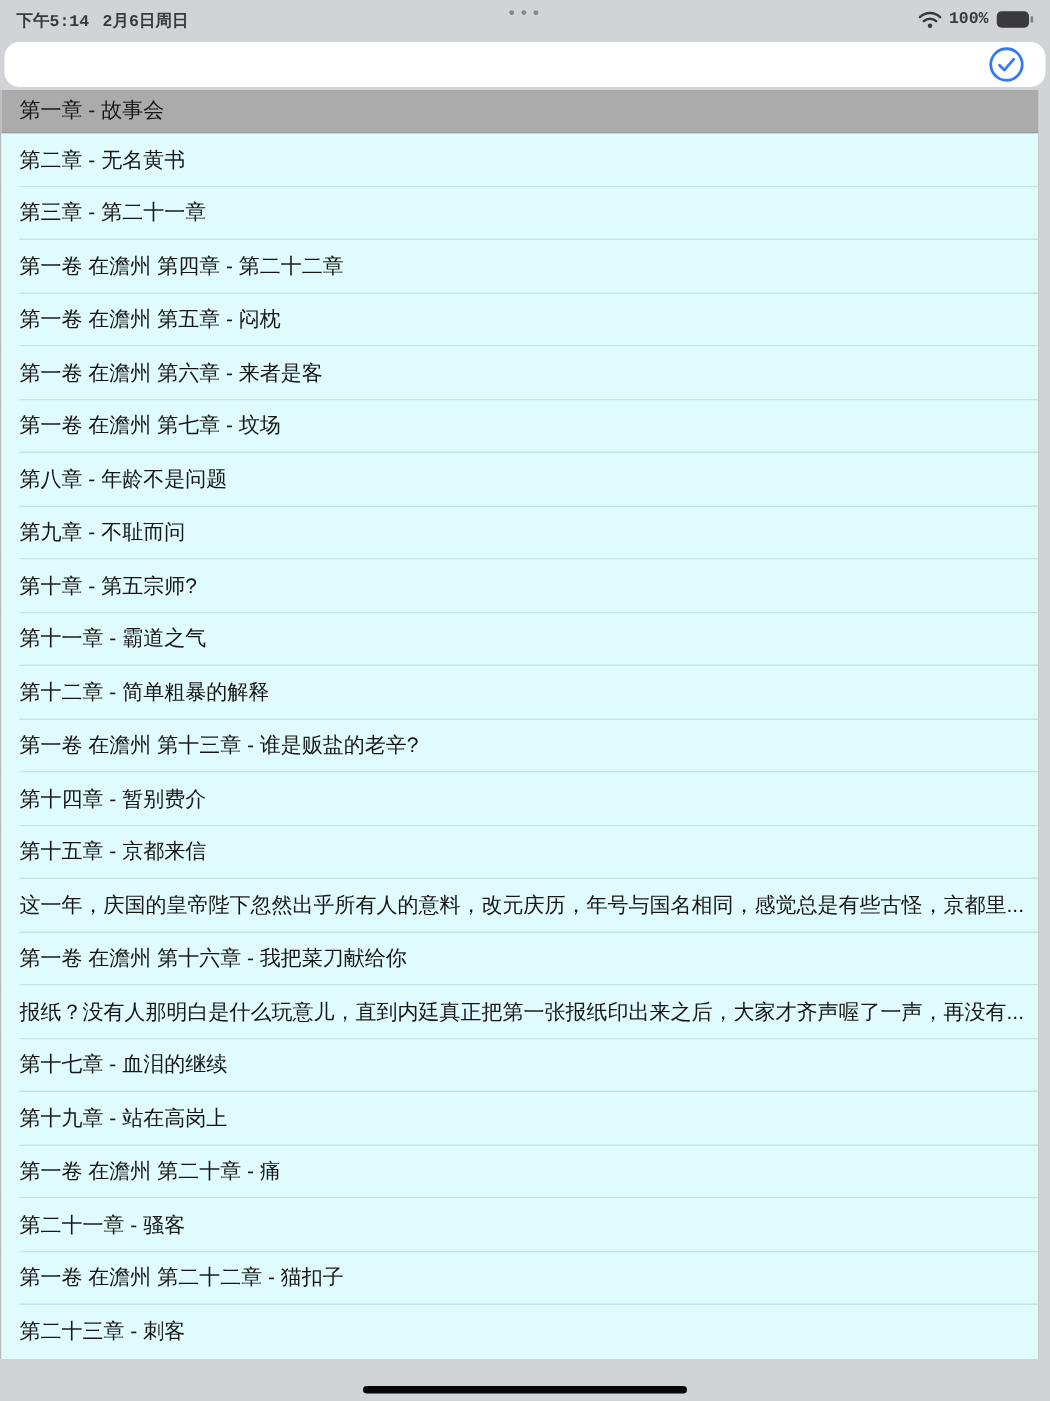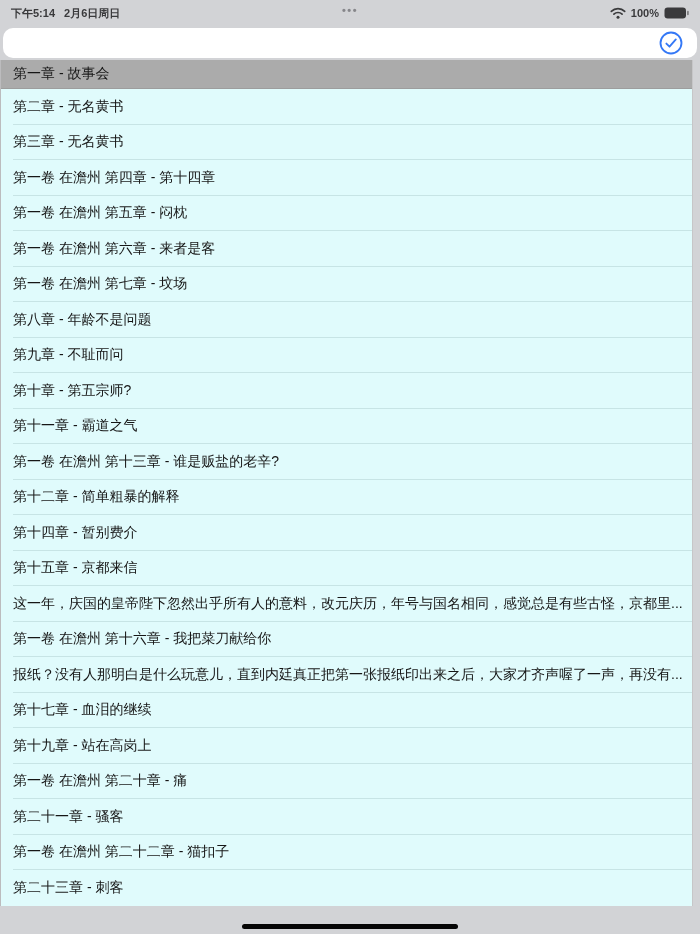--- a/index.html
+++ b/index.html
@@ -13,21 +13,21 @@
     margin:0 auto;
     background:#d2d3d6;
     overflow:hidden;
   }
   
   .status-bar{
     height:26px;
     display:flex;align-items:center;
     padding:0 11px;
     position:relative;
-    font-size:11px;font-weight:600;color:#3a3a3c;
+    font-size:11px;font-weight:600;color:#3a3a3c;font-family:Liberation Mono, monospace;
   }
   .sb-left{display:flex;gap:9px;}
   .sb-center{
     position:absolute;left:50%;top:4px;transform:translateX(-50%);
     color:#86868a;font-size:11px;letter-spacing:1.5px;font-weight:700;
   }
   .sb-right{margin-left:auto;display:flex;align-items:flex-end;gap:5px;}
   .sb-right svg{display:block;}
   
   .search-row{
@@ -128,25 +128,25 @@
 
   <div class="list">
       <div class="row selected">
         <span class="row-label">第一章 - 故事会</span>
       </div>
       <div class="row">
         <span class="row-label">第二章 - 无名黄书</span>
         <div class="sep"></div>
       </div>
       <div class="row">
-        <span class="row-label">第三章 - 无名黄书</span>
-        <div class="sep"></div>
-      </div>
-      <div class="row">
-        <span class="row-label">第一卷 在澹州 第四章 - 第十四章</span>
+        <span class="row-label">第三章 - 第二十一章</span>
+        <div class="sep"></div>
+      </div>
+      <div class="row">
+        <span class="row-label">第一卷 在澹州 第四章 - 第二十二章</span>
         <div class="sep"></div>
       </div>
       <div class="row">
         <span class="row-label">第一卷 在澹州 第五章 - 闷枕</span>
         <div class="sep"></div>
       </div>
       <div class="row">
         <span class="row-label">第一卷 在澹州 第六章 - 来者是客</span>
         <div class="sep"></div>
       </div>
@@ -164,28 +164,28 @@
       </div>
       <div class="row">
         <span class="row-label">第十章 - 第五宗师?</span>
         <div class="sep"></div>
       </div>
       <div class="row">
         <span class="row-label">第十一章 - 霸道之气</span>
         <div class="sep"></div>
       </div>
       <div class="row">
+        <span class="row-label">第十二章 - 简单粗暴的解释</span>
+        <div class="sep"></div>
+      </div>
+      <div class="row">
         <span class="row-label">第一卷 在澹州 第十三章 - 谁是贩盐的老辛?</span>
         <div class="sep"></div>
       </div>
       <div class="row">
-        <span class="row-label">第十二章 - 简单粗暴的解释</span>
-        <div class="sep"></div>
-      </div>
-      <div class="row">
         <span class="row-label">第十四章 - 暂别费介</span>
         <div class="sep"></div>
       </div>
       <div class="row">
         <span class="row-label">第十五章 - 京都来信</span>
         <div class="sep"></div>
       </div>
       <div class="row">
         <span class="row-label">这一年，庆国的皇帝陛下忽然出乎所有人的意料，改元庆历，年号与国名相同，感觉总是有些古怪，京都里...</span>
         <div class="sep"></div>

